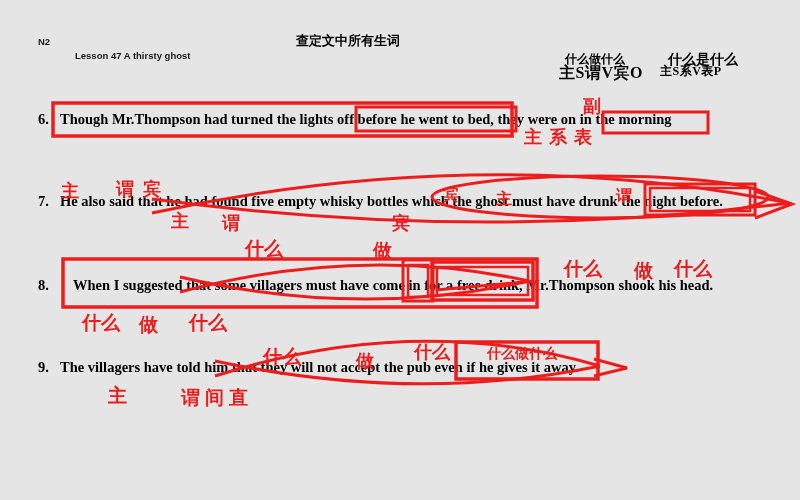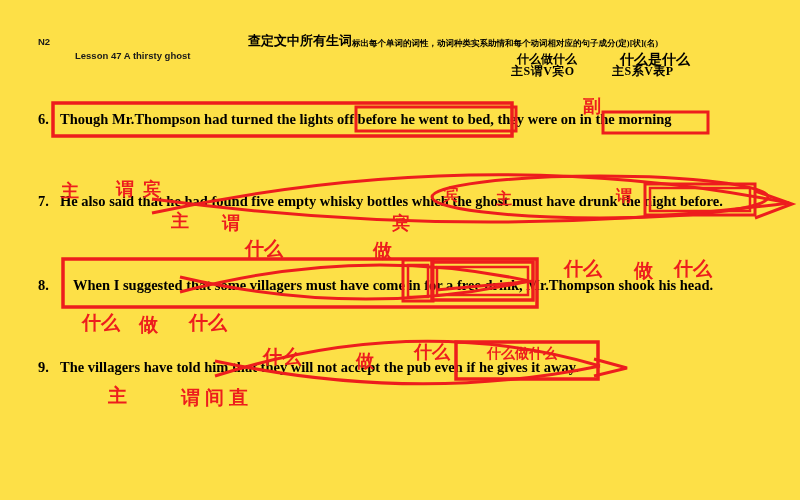--- a/index.html
+++ b/index.html
@@ -1,26 +1,26 @@
 <!DOCTYPE html>
 <html><head>
 <meta charset="utf-8">
 <style>
   html,body{margin:0;padding:0;background:#fff;}
   #stage{
-    position:relative;width:800px;height:500px;background:#fde047;
+    position:relative;width:800px;height:500px;background:#e5e5e5;
     overflow:hidden;font-family:"Liberation Sans",sans-serif;text-align:center;
   }
   .hdr{
     position:absolute;white-space:nowrap;color:#1a1a1a;
     font-family:"Liberation Sans",sans-serif;font-weight:600;font-size:9.5px;
   }
   .hdr-cn{
     position:absolute;white-space:nowrap;color:#000;
-    font-family:"Liberation Serif",serif;font-weight:700;
+    font-family:"Liberation Serif",serif;font-weight:700;margin-left:48px;
   }
   .red-title{
     position:absolute;left:17px;top:62px;white-space:nowrap;color:#ed1d1d;
     font-size:20.5px;font-weight:700;letter-spacing:0.5px;
     font-family:"Liberation Sans",sans-serif;
   }
   .s-num,.s-text{
     position:absolute;white-space:nowrap;color:#000;
     font-family:"Liberation Serif",serif;font-weight:700;font-size:14.5px;
   }
@@ -35,40 +35,40 @@
   #overlay *{vector-effect:non-scaling-stroke;}
 </style>
 </head>
 <body>
 
 <div id="stage">
 
   <span class="hdr" style="left:38px;top:36px">N2</span>
   <span class="hdr" style="left:75px;top:50px">Lesson 47 A thirsty ghost</span>
   <span class="hdr-cn" style="left:248px;top:32px;font-size:13px">查定文中所有生词</span>
-  <span class="hdr-cn" style="left:352px;top:38px;font-size:8.5px">标出每个单词的词性，动词种类实系助情和每个动词相对应的句子成分(定)[状](名)</span>
   <span class="hdr-cn" style="left:517px;top:51px;font-size:12px">什么做什么</span>
   <span class="hdr-cn" style="left:620px;top:51px;font-size:14px">什么是什么</span>
-  <span class="hdr-cn" style="left:511px;top:63px;font-size:12px;letter-spacing:0.5px">主S谓V宾O</span>
+  <span class="hdr-cn" style="left:511px;top:63px;font-size:16px;letter-spacing:0.5px">主S谓V宾O</span>
   <span class="hdr-cn" style="left:612px;top:63px;font-size:12px;letter-spacing:0.5px">主S系V表P</span>
 
 
   <span class="s-num" style="left:38px;top:111px">6.</span>
   <span class="s-text" style="left:60px;top:111px">Though Mr.Thompson had turned the lights off before he went to bed, they were on in the morning</span>
 
   <span class="s-num" style="left:38px;top:193px">7.</span>
   <span class="s-text" style="left:60px;top:193px">He also said that he had found five empty whisky bottles which the ghost must have drunk the night before.</span>
 
   <span class="s-num" style="left:38px;top:277px">8.</span>
   <span class="s-text" style="left:73px;top:277px">When I suggested that some villagers must have come in for a free drink, Mr.Thompson shook his head.</span>
 
   <span class="s-num" style="left:38px;top:359px">9.</span>
   <span class="s-text" style="left:60px;top:359px">The villagers have told him that they will not accept the pub even if he gives it away.</span>
 
   <span class="rl" style="left:583px;top:94px;font-size:18px">副</span>
+  <span class="rl" style="left:524px;top:125px;font-size:18px;word-spacing:2px">主 系 表</span>
 
   <span class="rl" style="left:61px;top:179px;font-size:18px">主</span>
   <span class="rl" style="left:116px;top:177px;font-size:18px">谓</span>
   <span class="rl" style="left:143px;top:177px;font-size:18px">宾</span>
   <span class="rl" style="left:171px;top:209px;font-size:18px">主</span>
   <span class="rl" style="left:222px;top:211px;font-size:18px">谓</span>
   <span class="rl" style="left:392px;top:211px;font-size:18px">宾</span>
   <span class="rl" style="left:443px;top:185px;font-size:16px">宾</span>
   <span class="rl" style="left:496px;top:189px;font-size:16px">主</span>
   <span class="rl" style="left:616px;top:186px;font-size:16px">谓</span>

